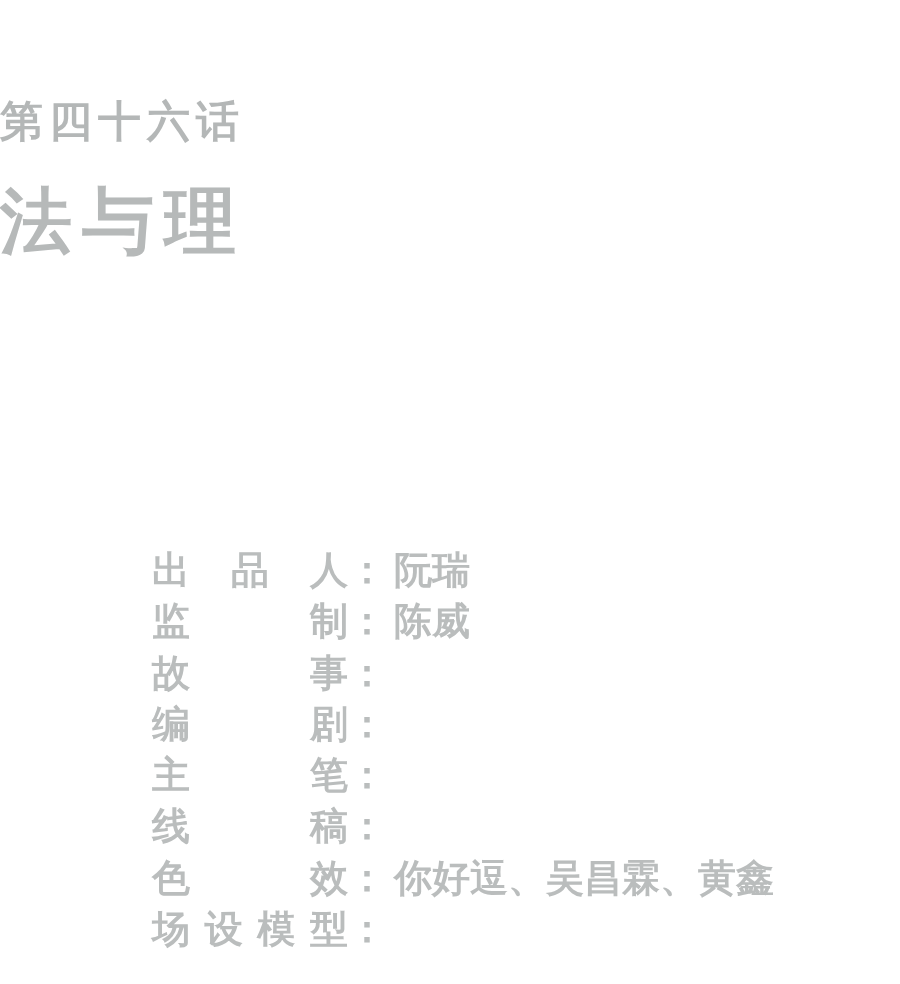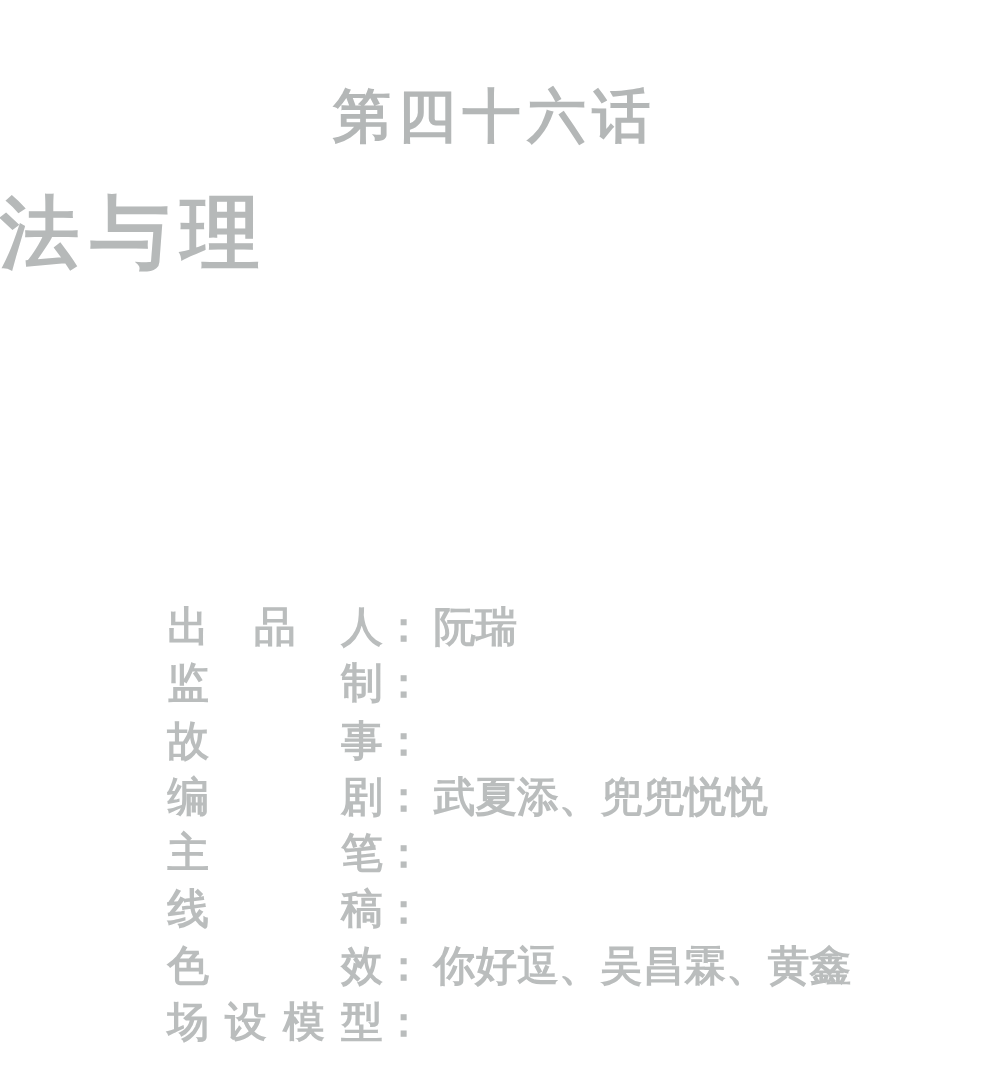--- a/index.html
+++ b/index.html
@@ -15,26 +15,26 @@
     overflow: hidden;
     position: relative;
   }
   .page {
     width: 900px;
     height: 984px;
     position: relative;
     box-sizing: border-box;
   }
   .chapter-number {
-    text-align: center;
-    font-size: 53px;
+    text-align: left;
+    font-size: 43px;
     font-weight: bold;
     letter-spacing: 6px;
     color: #b4b7b7;
-    padding-top: 80px;
+    padding-top: 100px;
     line-height: 1;
     font-family: "DejaVu Serif", "Liberation Serif", serif;
   }
   .chapter-title {
     font-size: 72px;
     font-weight: bold;
     letter-spacing: 10px;
     color: #b6b9b9;
     margin-top: 42px;
     line-height: 1;
@@ -91,35 +91,35 @@
         </span>
         <span class="credit-colon">：</span>
         <span class="credit-names">阮瑞</span>
       </div>
       <div class="credit-row">
         <span class="credit-role">
           <span class="ch">监</span>
           <span class="ch">制</span>
         </span>
         <span class="credit-colon">：</span>
+        <span class="credit-names">陈威</span>
       </div>
       <div class="credit-row">
         <span class="credit-role">
           <span class="ch">故</span>
           <span class="ch">事</span>
         </span>
         <span class="credit-colon">：</span>
       </div>
       <div class="credit-row">
         <span class="credit-role">
           <span class="ch">编</span>
           <span class="ch">剧</span>
         </span>
         <span class="credit-colon">：</span>
-        <span class="credit-names">武夏添、兜兜悦悦</span>
       </div>
       <div class="credit-row">
         <span class="credit-role">
           <span class="ch">主</span>
           <span class="ch">笔</span>
         </span>
         <span class="credit-colon">：</span>
       </div>
       <div class="credit-row">
         <span class="credit-role">

